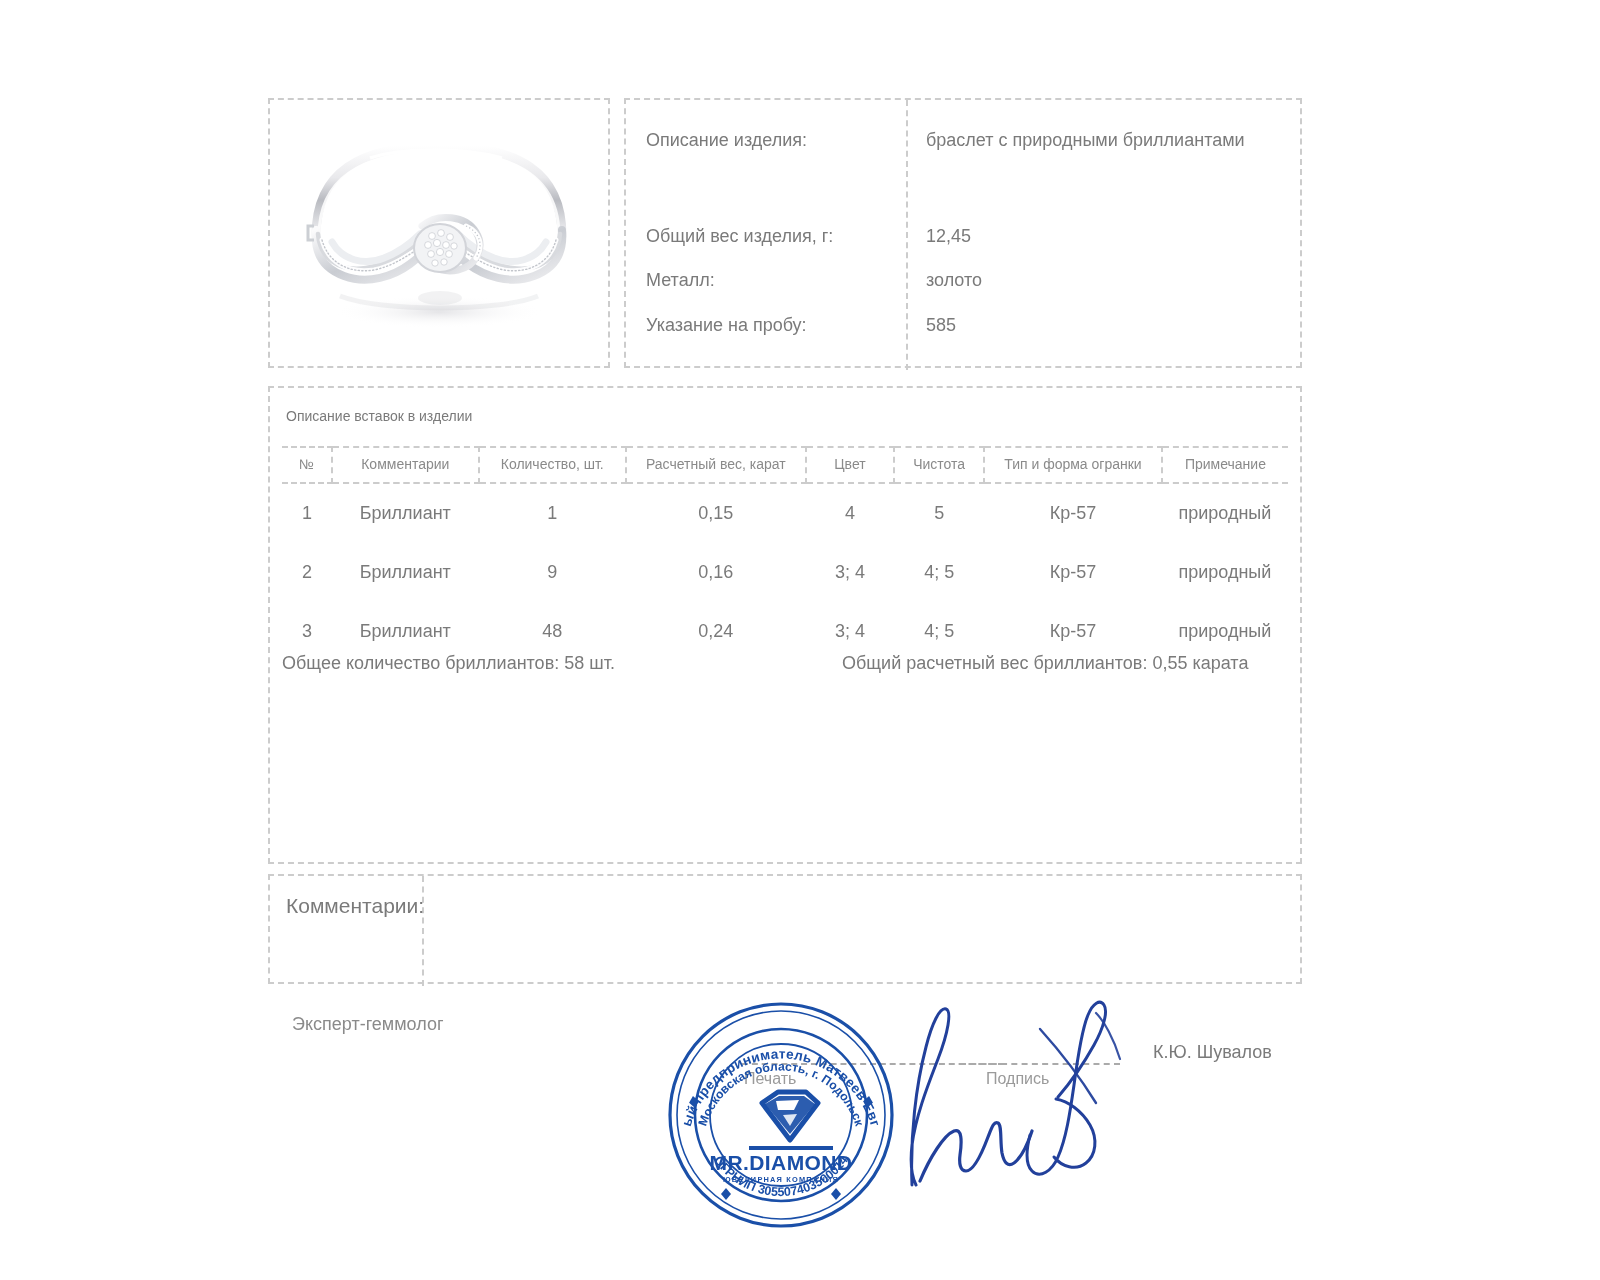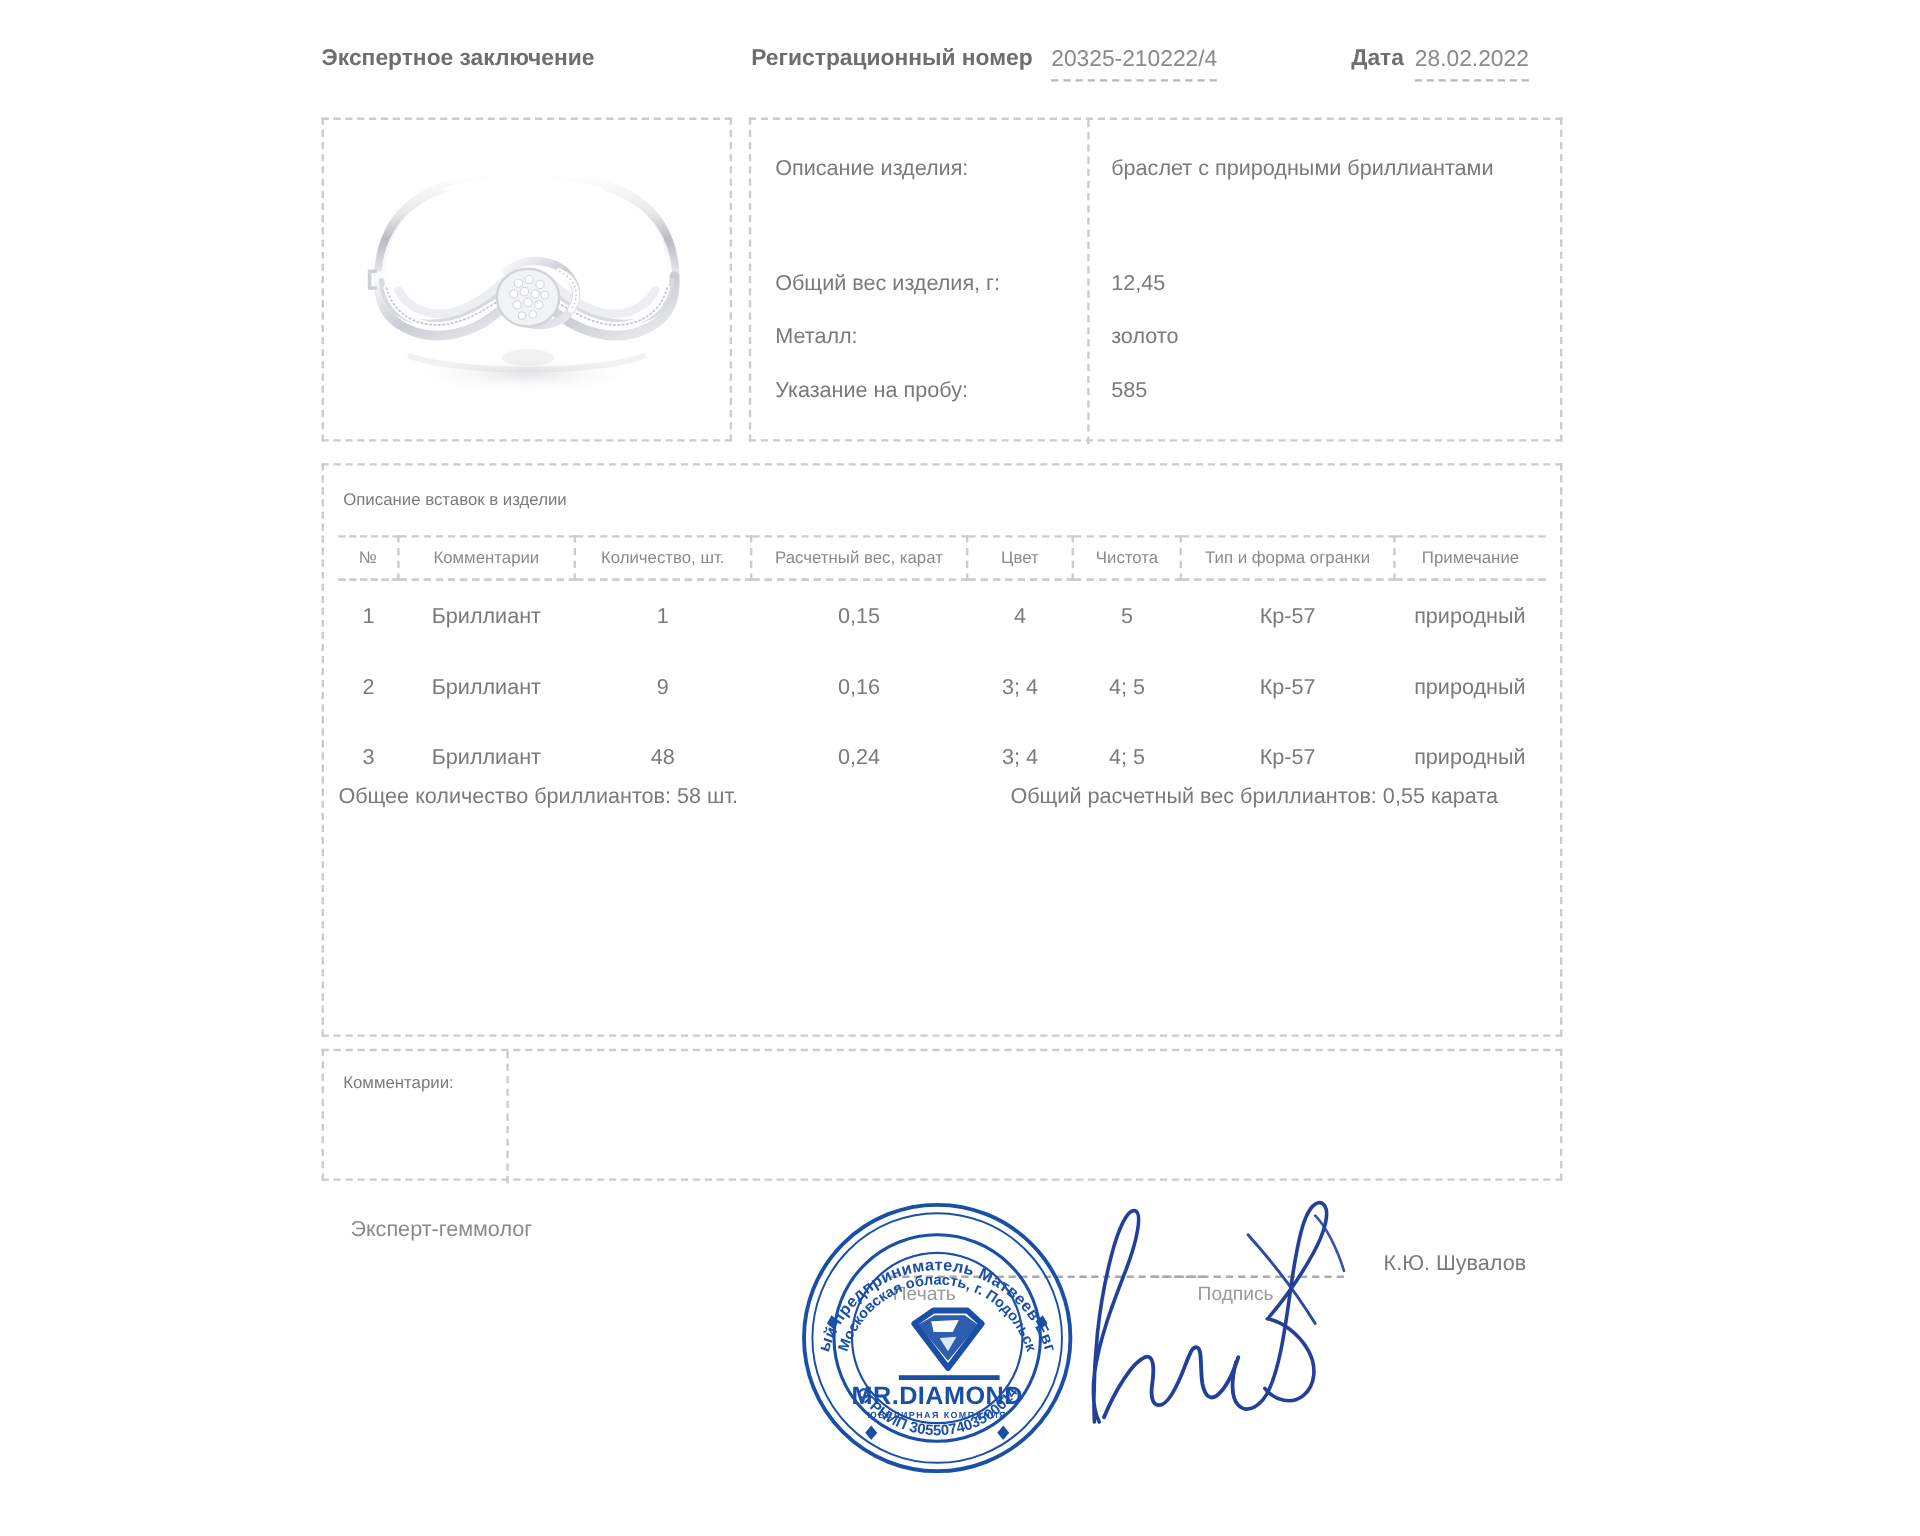--- a/index.html
+++ b/index.html
@@ -146,21 +146,21 @@
     border: 2px dashed #cccccc;
   }
   .comments-divider {
     position: absolute;
     left: 152px; top: 0;
     width: 0; height: 110px;
     border-left: 2px dashed #cccccc;
   }
   .comments-label {
     position: absolute; left: 16px; top: 18px;
-    font-size: 14px; color: #7a7a7a; white-space: nowrap;
+    font-size: 21px; color: #7a7a7a; white-space: nowrap;
   }
 
   
   .expert-title {
     position: absolute; left: 280px; top: 1014px;
     font-size: 18px; color: #8a8a8a; white-space: nowrap; margin-left: 12px;
   }
   .expert-cert {
     position: absolute; left: 280px; top: 1038px;
     font-size: 14.5px; line-height: 18px; color: #8a8a8a;
@@ -177,21 +177,21 @@
     position: absolute; left: 744px; top: 1070px;
     font-size: 16px; color: #9a9a9a;
   }
   .sign-line {
     position: absolute; left: 960px; top: 1063px;
     width: 160px; height: 0;
     border-top: 2px dashed #aaaaaa;
   }
   .sign-label {
     position: absolute; left: 986px; top: 1070px;
-    font-size: 16px; color: #9a9a9a; margin-left: 12px;
+    font-size: 16px; color: #9a9a9a;
   }
   .signer-name {
     position: absolute; left: 1153px; top: 1042px;
     font-size: 18px; color: #7a7a7a; white-space: nowrap;
   }
 
   .stamp {
     position: absolute; left: 666px; top: 1000px;
     width: 230px; height: 230px;
   }
@@ -199,27 +199,20 @@
     position: absolute; left: 890px; top: 985px;
     width: 260px; height: 210px;
     pointer-events: none;
   }
 </style>
 </head>
 <body>
 
 <div class="page">
 
-  <div class="header">
-    <div class="hdr-title">Экспертное заключение</div>
-    <div class="hdr-reg-label">Регистрационный номер</div>
-    <div class="hdr-reg-value">20325-210222/4</div>
-    <div class="hdr-date-label">Дата</div>
-    <div class="hdr-date-value">28.02.2022</div>
-  </div>
 
   <div class="photo-box">
     <svg width="338" height="266" viewBox="0 0 338 266">
       <defs>
         <linearGradient id="mtl" x1="0" y1="0" x2="0" y2="1">
           <stop offset="0%" stop-color="#ffffff"></stop>
           <stop offset="35%" stop-color="#e9e9ec"></stop>
           <stop offset="60%" stop-color="#b9bbc1"></stop>
           <stop offset="100%" stop-color="#f4f4f6"></stop>
         </linearGradient>

